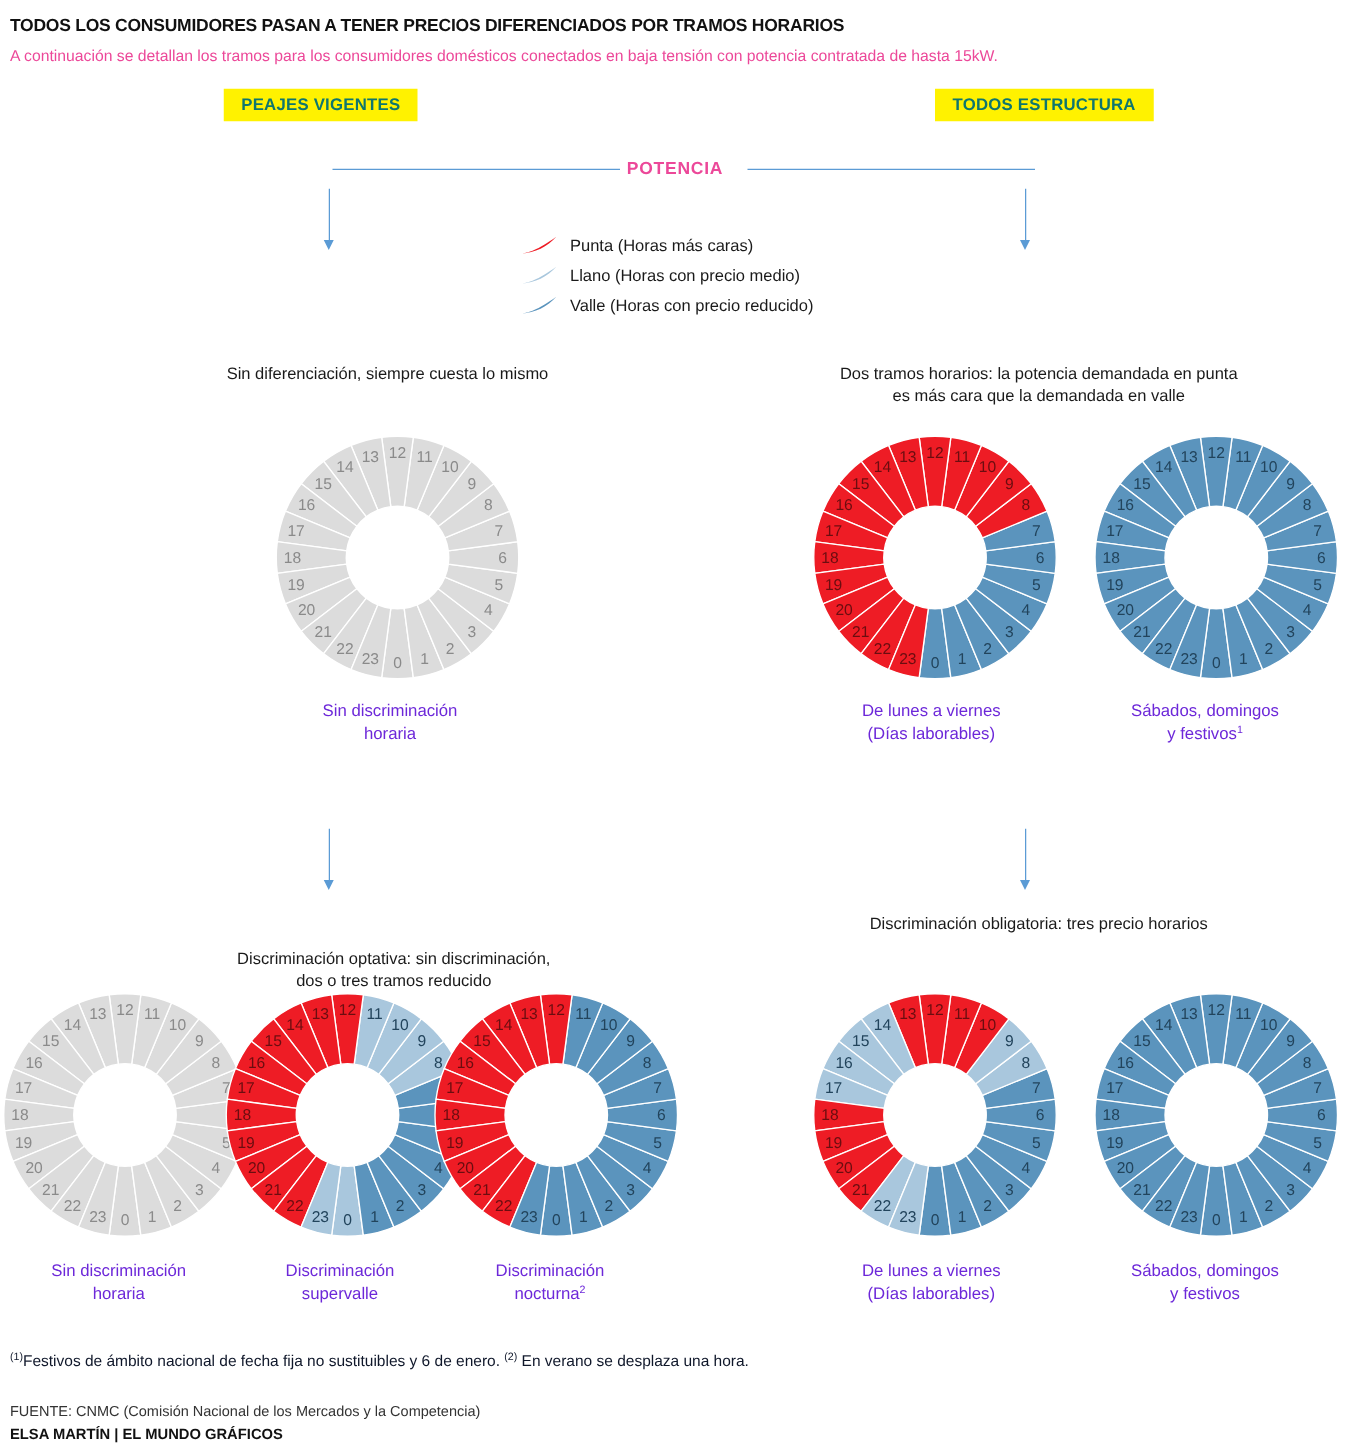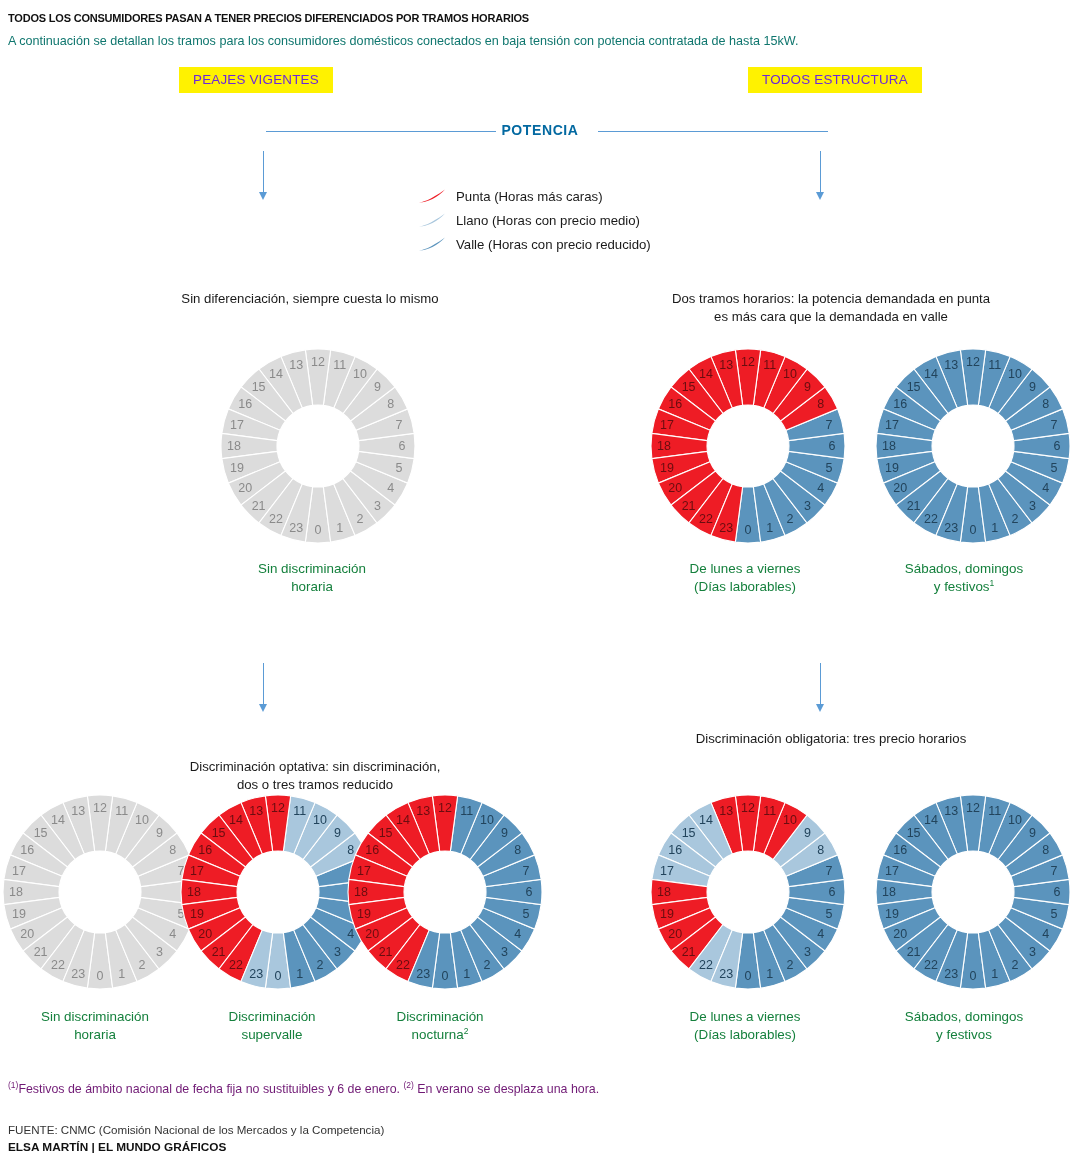--- a/index.html
+++ b/index.html
@@ -8,48 +8,48 @@
     width:1080px; height:1164px;
     background:#ffffff;
     font-family:"Liberation Sans", sans-serif;
     color:#1a1a1a;
     position:relative;
     overflow:hidden;
   }
   .page { position:relative; width:1080px; height:1164px; padding:0 8px; }
 
   .title {
-    font-size:11px; font-weight:bold; letter-spacing:-0.2px;
+    font-size:14px; font-weight:bold; letter-spacing:-0.2px;
     color:#111; margin:12px 0 0 0; line-height:1.2;
   }
   .subtitle {
-    font-size:12.6px; color:#0f766e; margin:9px 0 0 0; line-height:1.25;
+    font-size:12.6px; color:#ec4899; margin:9px 0 0 0; line-height:1.25;
   }
 
   
   .banner-row { position:relative; height:30px; margin-top:17px; }
   .banner {
     position:absolute; top:0;
-    background:#fff200; color:#6d28d9;
-    font-weight:normal; font-size:13.4px; letter-spacing:.2px;
+    background:#fff200; color:#0f766e;
+    font-weight:bold; font-size:13.4px; letter-spacing:.2px;
     padding:6px 14px 7px 14px; line-height:1;
   }
   .banner.left  { left:171px; }
   .banner.right { left:740px; }
 
   
   .section-head { position:relative; height:26px; margin-top:21px; }
   .section-head .line {
     position:absolute; top:13px; height:1px; background:#5b9bd5;
   }
   .section-head .ln-a { left:258px; width:230px; }
   .section-head .ln-b { left:590px; width:230px; }
   .section-head .stitle {
     position:absolute; left:0; right:0; top:4px; text-align:center;
-    font-size:14px; font-weight:bold; letter-spacing:.6px; color:#0369a1;
+    font-size:14px; font-weight:bold; letter-spacing:.6px; color:#ec4899;
   }
   
   .arrow { position:absolute; width:1px; background:#5b9bd5; }
   .arrow::after {
     content:""; position:absolute; left:-4px; bottom:-7px;
     border-left:4.5px solid transparent; border-right:4.5px solid transparent;
     border-top:8px solid #5b9bd5;
   }
 
   
@@ -63,26 +63,26 @@
     position:absolute; text-align:center; font-size:13.2px;
     color:#1a1a1a; line-height:1.35;
   }
 
   
   .donut { position:absolute; }
   .donut svg { display:block; }
 
   .chart-label {
     position:absolute; text-align:center; font-size:13.4px;
-    color:#15803d; line-height:1.35;
+    color:#6d28d9; line-height:1.35;
   }
 
   
   .footnote {
-    position:absolute; left:8px; top:1068px; font-size:12.4px; color:#701a75;
+    position:absolute; left:8px; top:1068px; font-size:12.4px; color:#0f172a;
   }
   .footnote sup { font-size:8.5px; vertical-align:super; }
   .source {
     position:absolute; left:8px; top:1110px; font-size:11.6px; color:#333;
     line-height:1.45;
   }
   .source .credit { font-weight:bold; color:#111; font-size:11.8px; }
   sup.fn { font-size:8.5px; vertical-align:super; }
 </style>
 </head>

